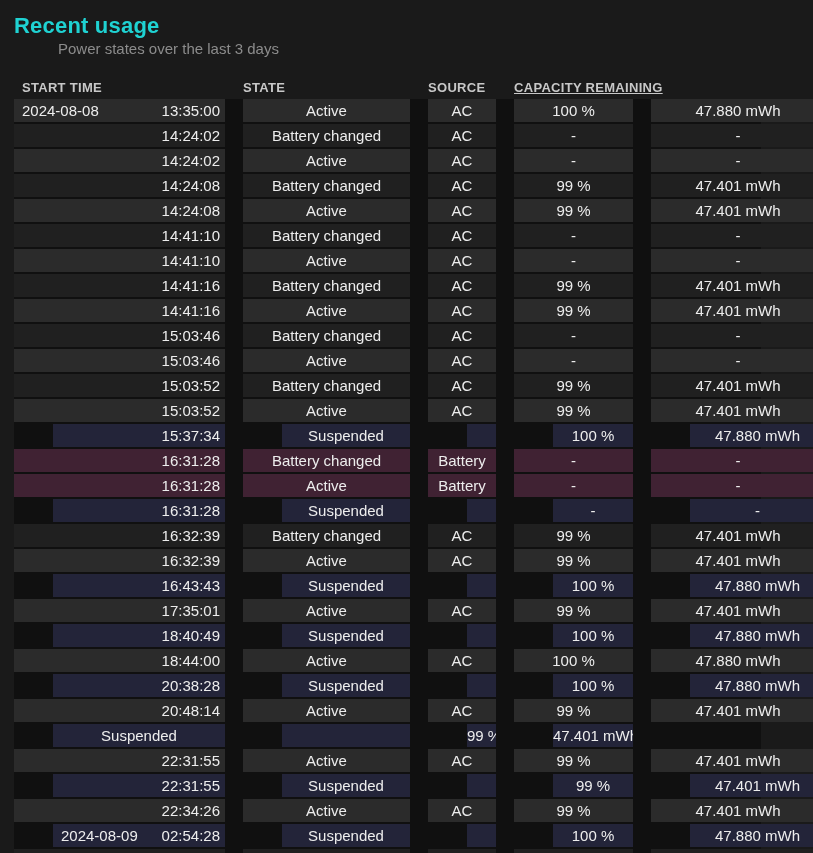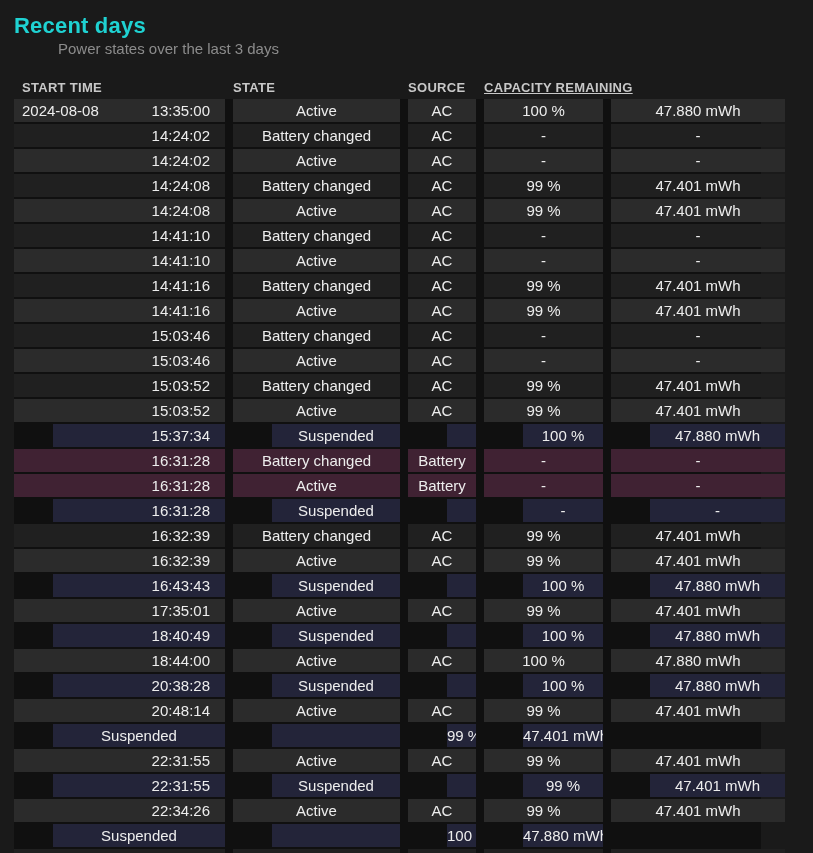--- a/index.html
+++ b/index.html
@@ -23,21 +23,21 @@
   .subtitle {
     color: var(--subtitle-text, #8c8c8c);
     font-size: 15px;
     line-height: 19px;
     margin-left: 44px;
   }
   .usage-table { width: 747px; }
   .thead, .row {
     display: grid;
     grid-template-columns: 211px 167px 68px 119px 174px;
-    column-gap: 8px;
+    column-gap: 18px;
   }
   .thead { margin-top: 21px; height: 17px; align-items: center; }
   .hcell {
     color: var(--header-text, #c8c8c8);
     font-size: 13px;
     font-weight: bold;
     letter-spacing: 0.3px;
     white-space: nowrap;
   }
   .h-time { text-align: left; padding-left: 8px; }
@@ -56,33 +56,33 @@
     line-height: 23px;
     text-align: center;
     white-space: nowrap;
     overflow: hidden;
   }
   .c-time {
     display: flex;
     justify-content: space-between;
     text-align: left;
     padding-left: 8px;
-    padding-right: 15px;
+    padding-right: 5px;
     box-sizing: border-box;
   }
   .v-active   .cell { background: var(--row-active, #2b2b2b); }
   .v-changed  .cell { background: var(--row-changed, #202020); }
   .v-suspended .cell { background: var(--row-suspended, #232439); margin-left: 39px; }
   .v-battery  .cell { background: var(--row-battery, #402233); }
 </style>
 </head>
 <body>
 
 <div class="report">
-  <h1 class="title">Recent days</h1>
+  <h1 class="title">Recent usage</h1>
   <div class="subtitle">Power states over the last 3 days</div>
 
   <div class="usage-table">
     <div class="thead">
       <div class="hcell h-time">START TIME</div>
       <div class="hcell h-state">STATE</div>
       <div class="hcell h-source">SOURCE</div>
       <div class="hcell h-capacity">CAPACITY REMAINING</div>
     </div>
     <div class="tbody">
@@ -395,20 +395,24 @@
       <span class="date"></span>
       <span class="time">22:34:26</span>
     </div>
     <div class="cell c-state">Active</div>
     <div class="cell c-source">AC</div>
     <div class="cell c-percent">99 %</div>
     <div class="cell c-mwh">47.401 mWh</div>
   </div>
 
   <div class="row v-suspended">
+    <div class="cell c-time">
+      <span class="date">2024-08-09</span>
+      <span class="time">02:54:28</span>
+    </div>
     <div class="cell c-state">Suspended</div>
     <div class="cell c-source"></div>
     <div class="cell c-percent">100 %</div>
     <div class="cell c-mwh">47.880 mWh</div>
   </div>
 
   <div class="row v-changed">
     <div class="cell c-time">
       <span class="date"></span>
       <span class="time"></span>

